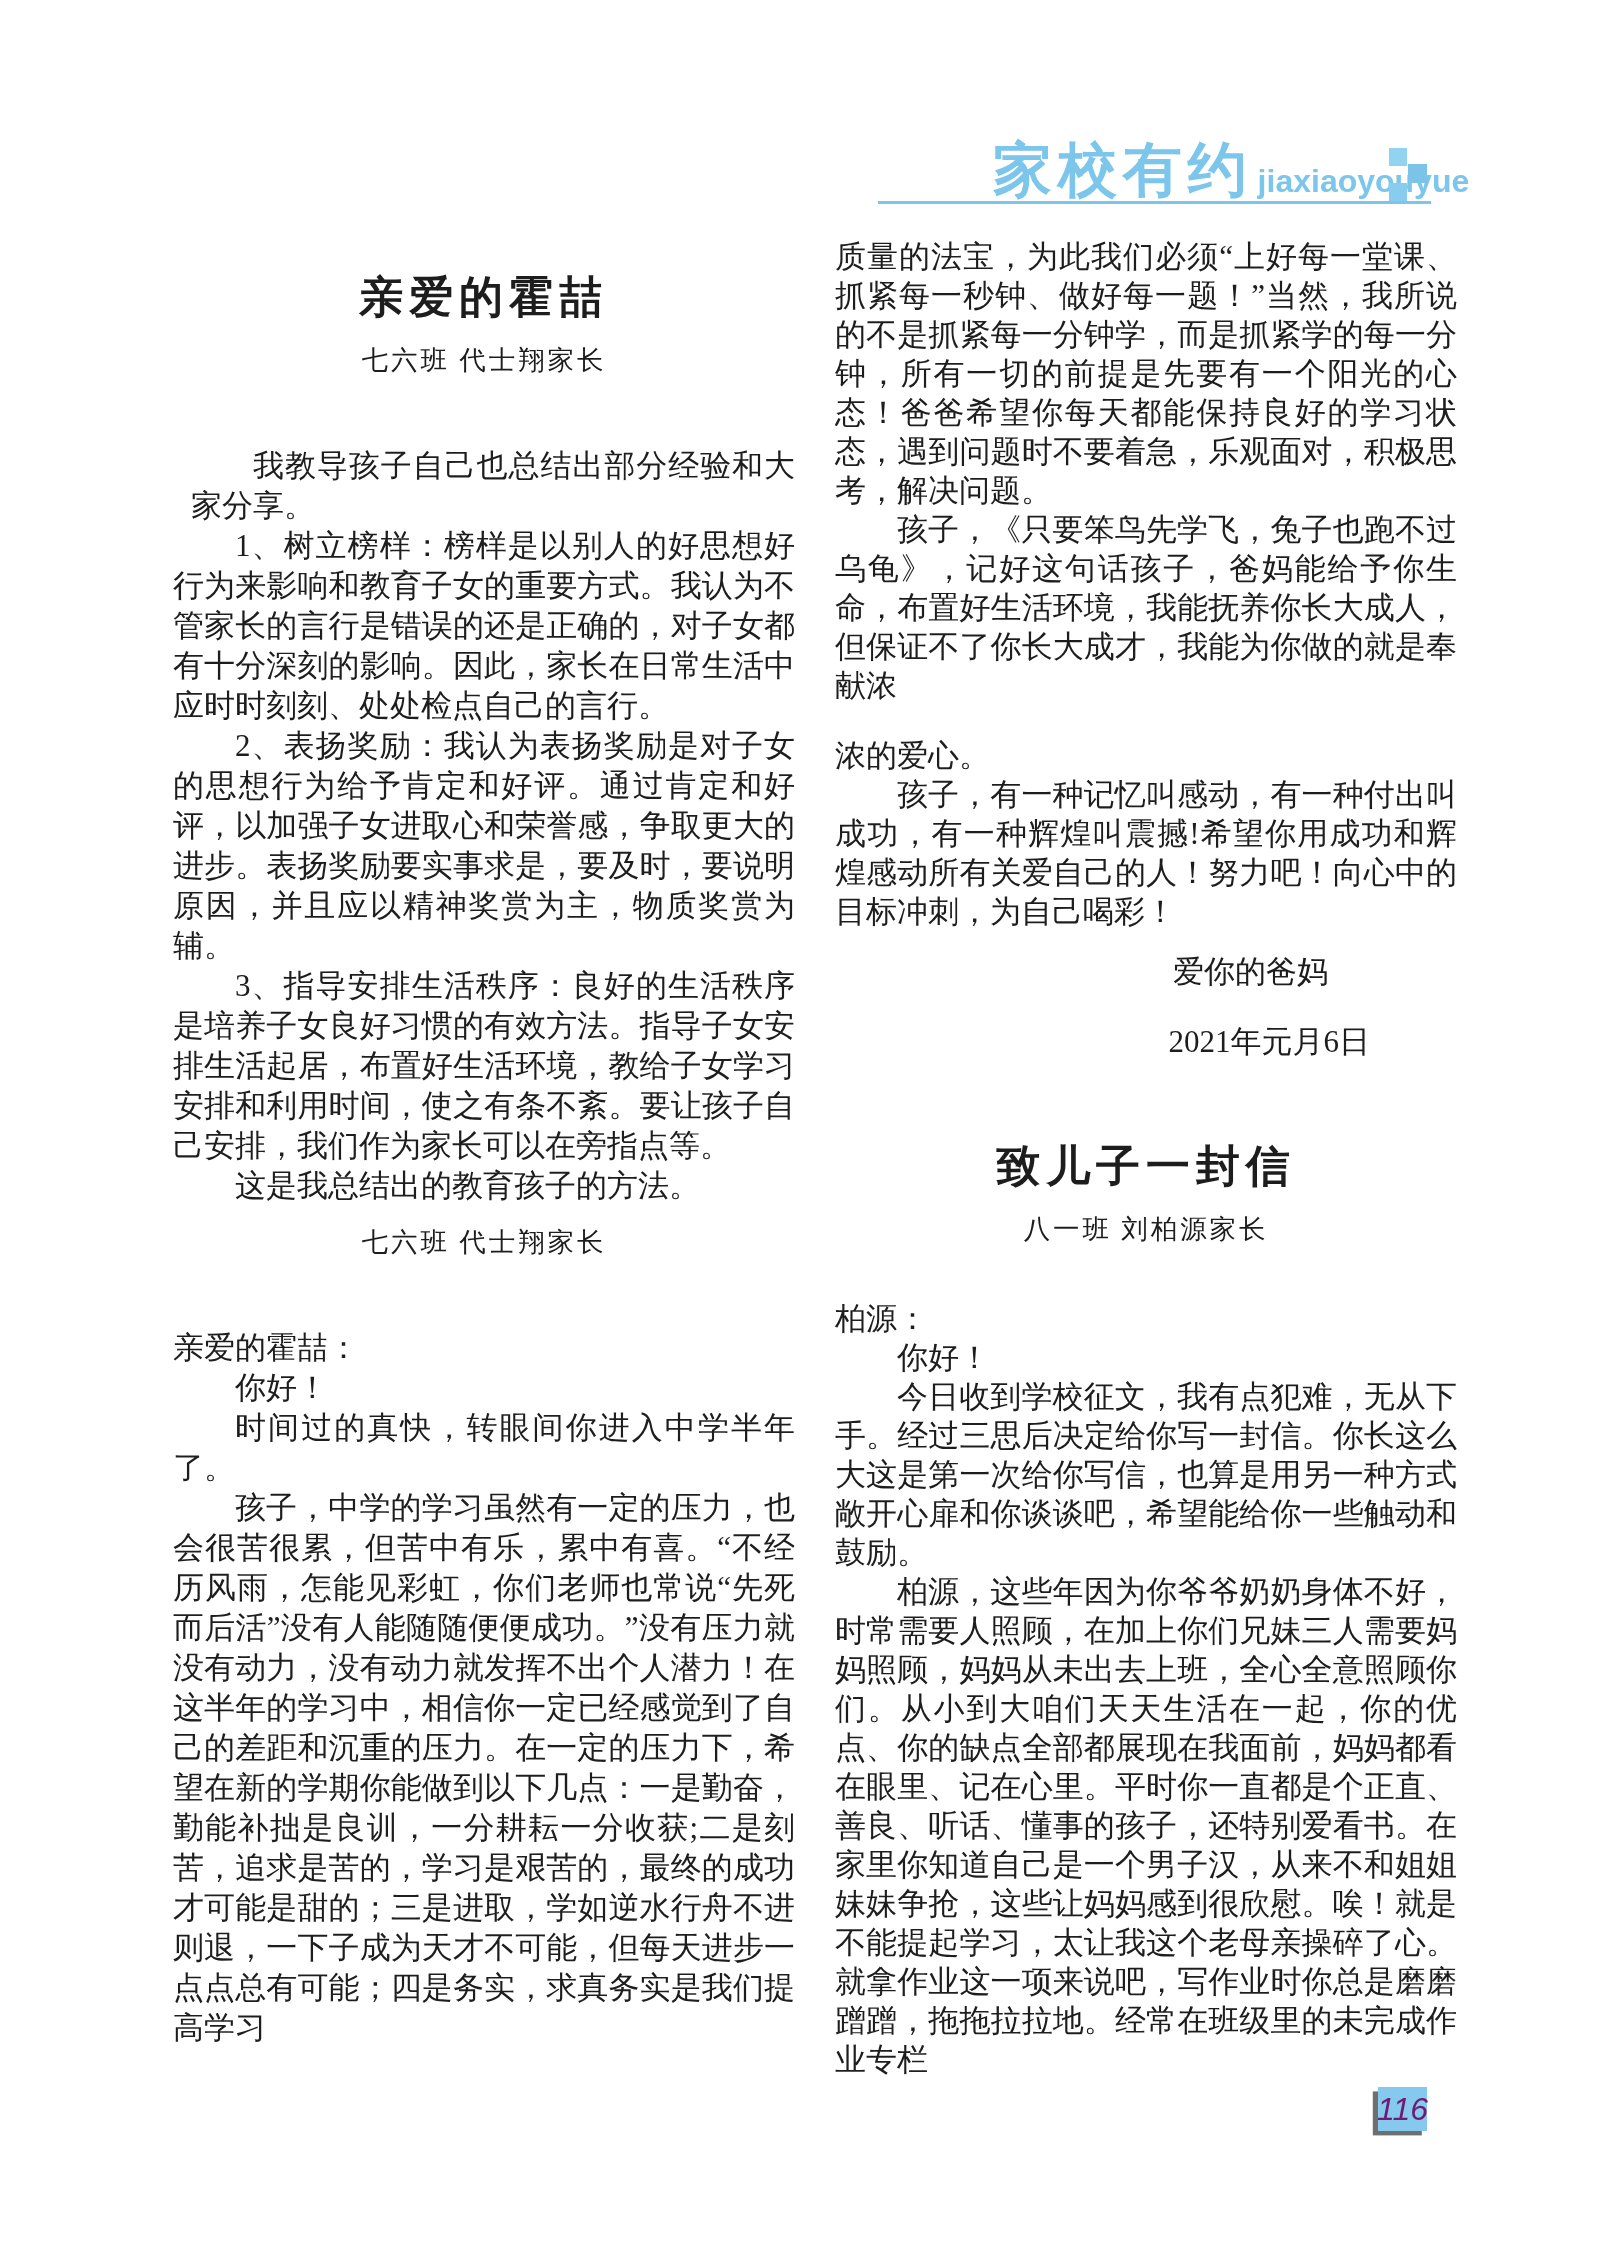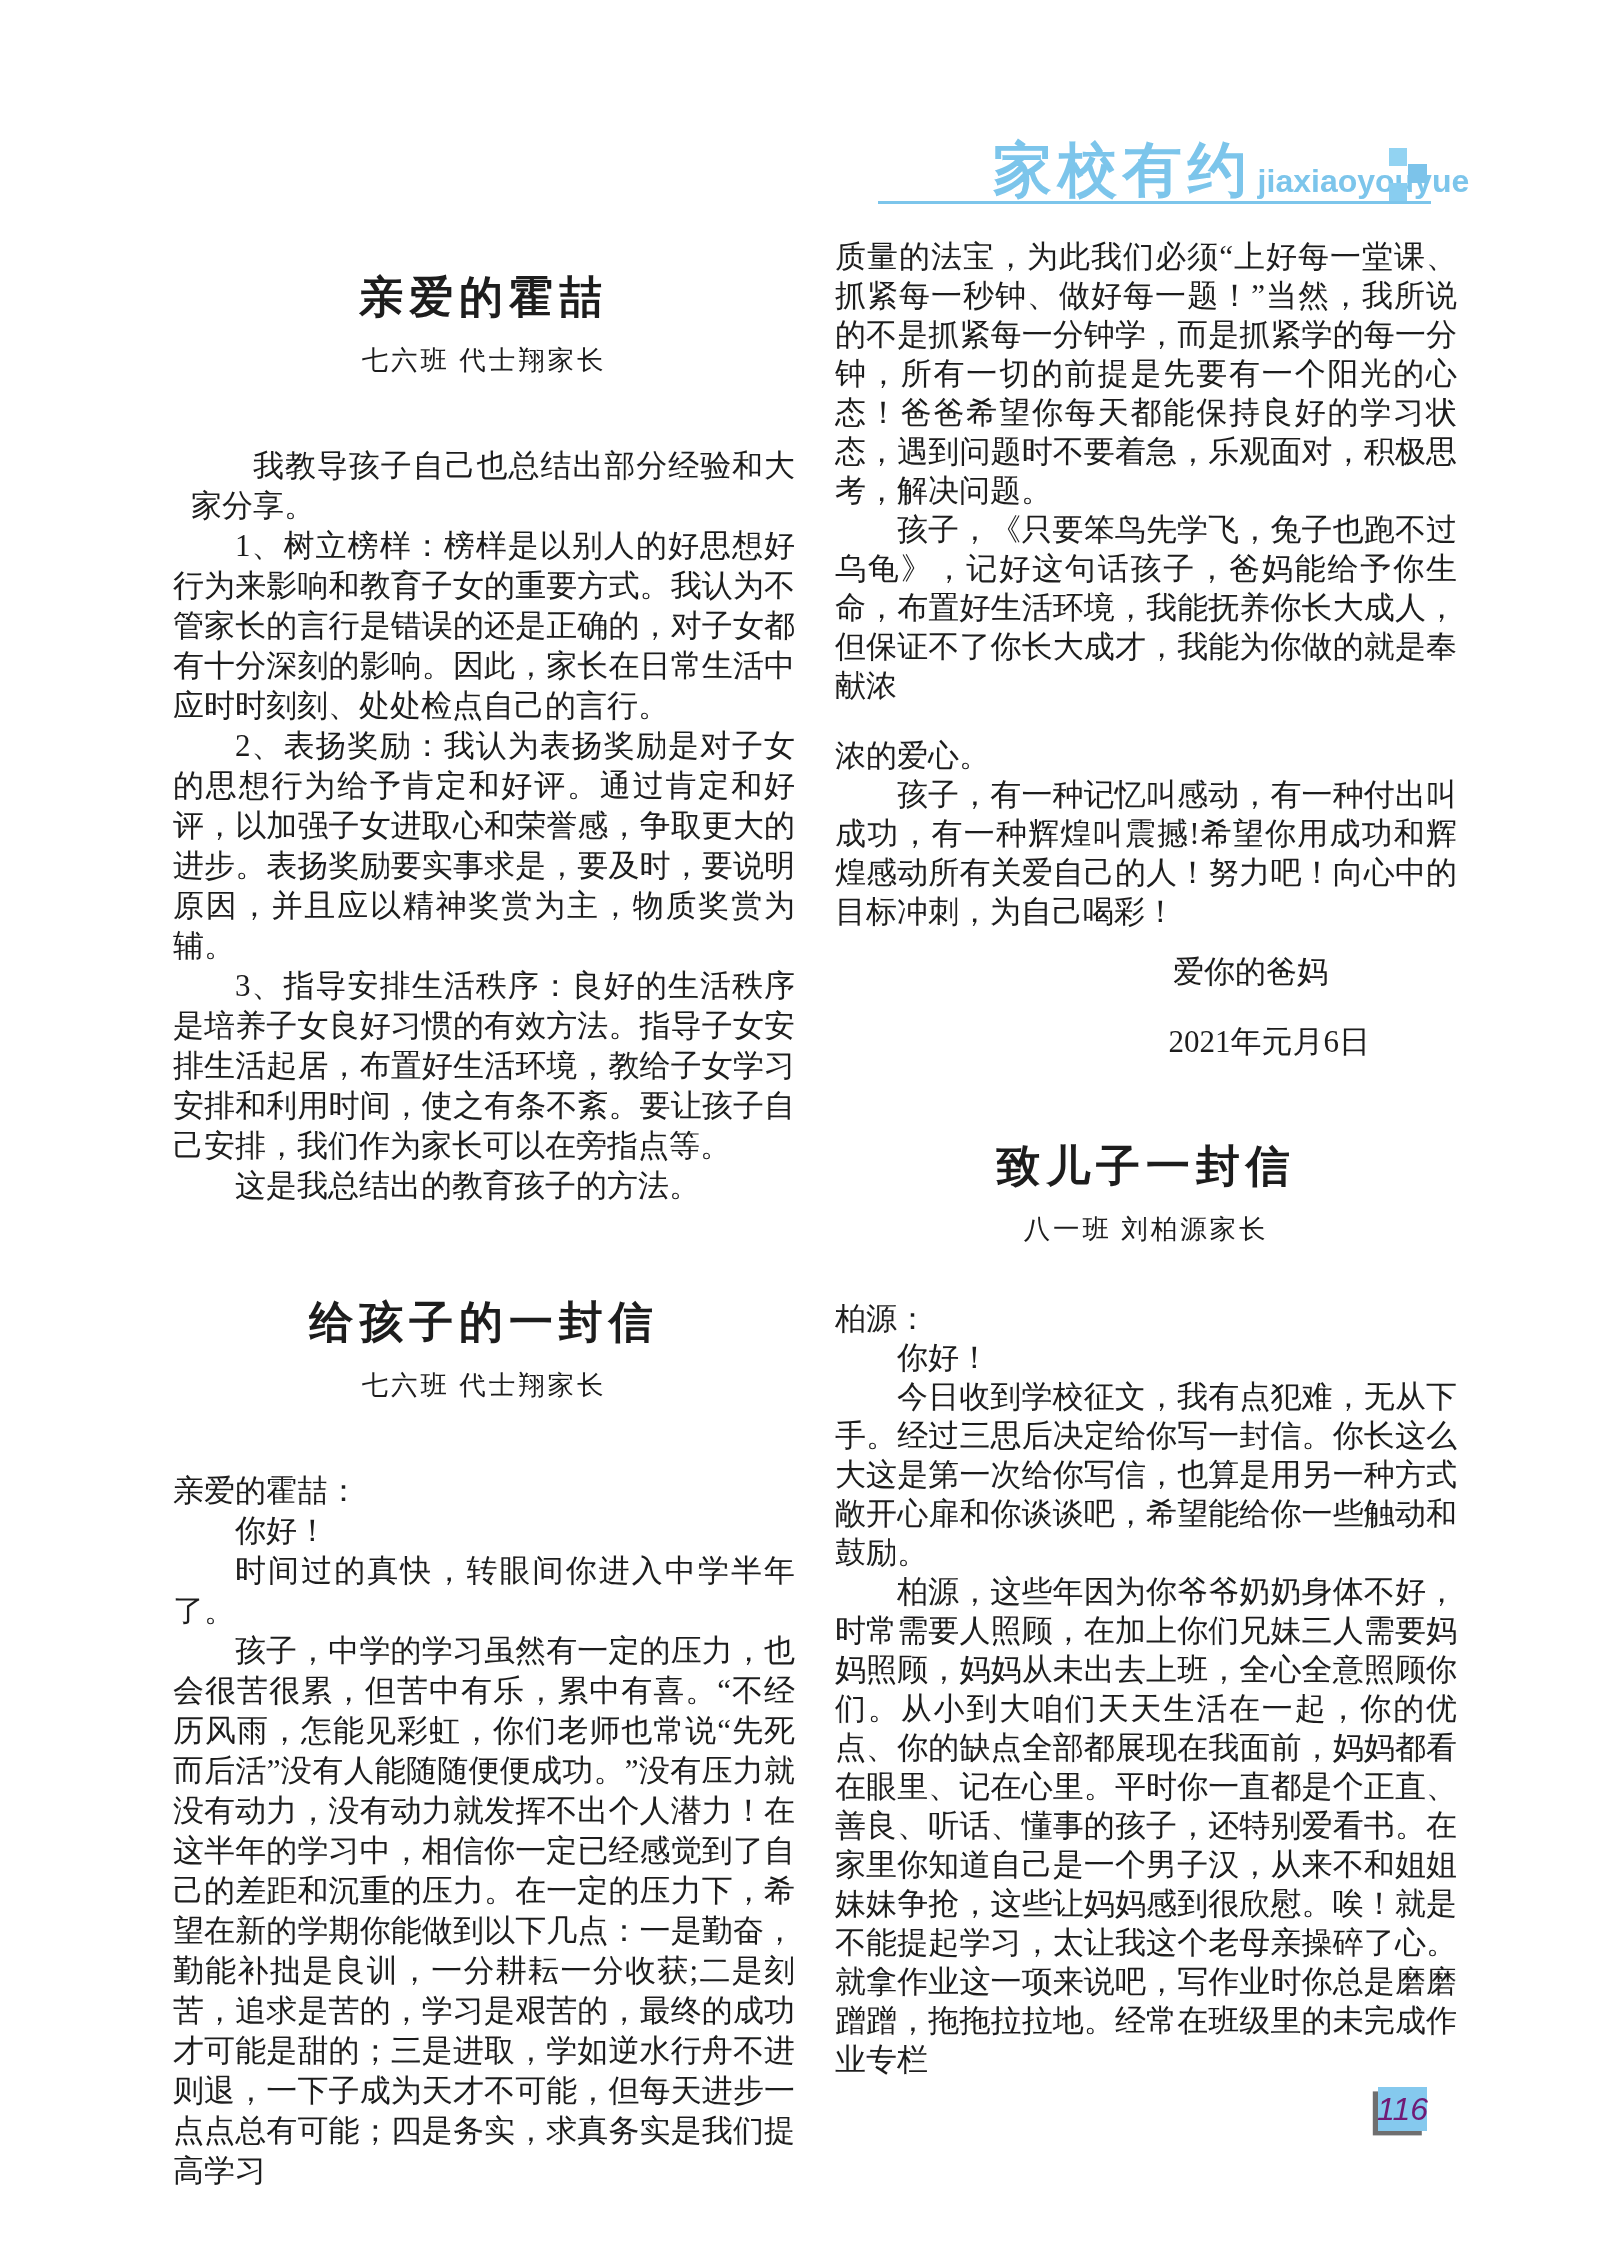--- a/index.html
+++ b/index.html
@@ -130,21 +130,20 @@
   <div class="col col-left">
     <div class="art-title">亲爱的霍喆</div>
     <div class="byline">七六班 代士翔家长</div>
 
     <p class="para" style="margin-top:68px;margin-left:18px;">我教导孩子自己也总结出部分经验和大家分享。</p>
     <p class="para">1、树立榜样：榜样是以别人的好思想好行为来影响和教育子女的重要方式。我认为不管家长的言行是错误的还是正确的，对子女都有十分深刻的影响。因此，家长在日常生活中应时时刻刻、处处检点自己的言行。</p>
     <p class="para">2、表扬奖励：我认为表扬奖励是对子女的思想行为给予肯定和好评。通过肯定和好评，以加强子女进取心和荣誉感，争取更大的进步。表扬奖励要实事求是，要及时，要说明原因，并且应以精神奖赏为主，物质奖赏为辅。</p>
     <p class="para">3、指导安排生活秩序：良好的生活秩序是培养子女良好习惯的有效方法。指导子女安排生活起居，布置好生活环境，教给子女学习安排和利用时间，使之有条不紊。要让孩子自己安排，我们作为家长可以在旁指点等。</p>
     <p class="para">这是我总结出的教育孩子的方法。</p>
 
-    <div class="art-title" style="margin-top:90px;">给孩子的一封信</div>
     <div class="byline">七六班 代士翔家长</div>
 
     <p class="flush" style="margin-top:68px;">亲爱的霍喆：</p>
     <p class="para">你好！</p>
     <p class="para">时间过的真快，转眼间你进入中学半年了。</p>
     <p class="para">孩子，中学的学习虽然有一定的压力，也会很苦很累，但苦中有乐，累中有喜。“不经历风雨，怎能见彩虹，你们老师也常说“先死而后活”没有人能随随便便成功。”没有压力就没有动力，没有动力就发挥不出个人潜力！在这半年的学习中，相信你一定已经感觉到了自己的差距和沉重的压力。在一定的压力下，希望在新的学期你能做到以下几点：一是勤奋，勤能补拙是良训，一分耕耘一分收获;二是刻苦，追求是苦的，学习是艰苦的，最终的成功才可能是甜的；三是进取，学如逆水行舟不进则退，一下子成为天才不可能，但每天进步一点点总有可能；四是务实，求真务实是我们提高学习</p>
   </div>
 
   <div class="col col-right">
     <p class="flush">质量的法宝，为此我们必须“上好每一堂课、抓紧每一秒钟、做好每一题！”当然，我所说的不是抓紧每一分钟学，而是抓紧学的每一分钟，所有一切的前提是先要有一个阳光的心态！爸爸希望你每天都能保持良好的学习状态，遇到问题时不要着急，乐观面对，积极思考，解决问题。</p>

